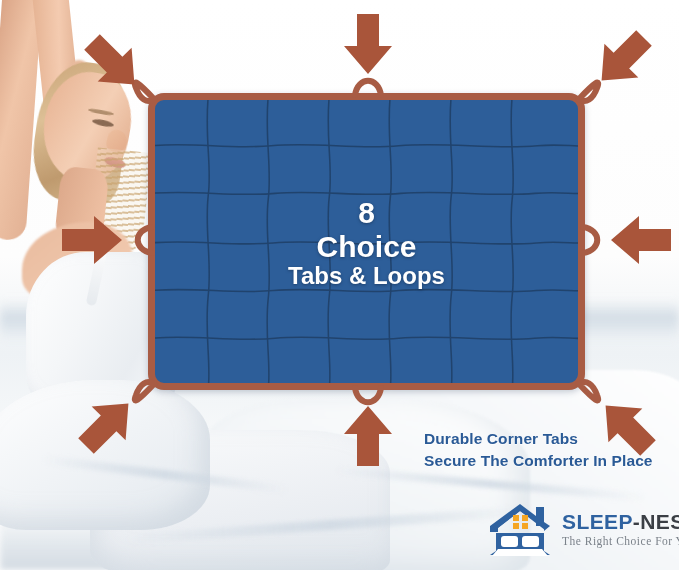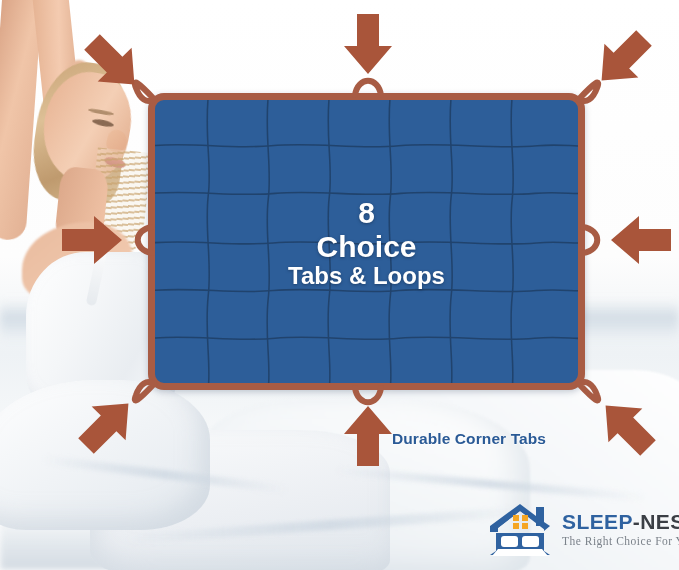--- a/index.html
+++ b/index.html
@@ -195,21 +195,21 @@
   
   #loops-layer, #arrows-layer {
     position: absolute; inset: 0;
     width: 679px; height: 570px;
     pointer-events: none;
   }
 
   
   #caption {
     position: absolute;
-    left: 392px; top: 428px;
+    left: 424px; top: 428px;
     color: #2a5a96;
     font-size: 15.5px;
     font-weight: bold;
     line-height: 1.45;
     letter-spacing: .1px;
     text-shadow: 0 1px 1px rgba(255,255,255,.8);
   }
 
   
   #logo {
@@ -333,20 +333,21 @@
       <use href="#arrow-shape" transform="translate(644,38) rotate(135)"></use>
 
       <use href="#arrow-shape" transform="translate(86,446) rotate(-45)"></use>
 
       <use href="#arrow-shape" transform="translate(648,448) rotate(-135)"></use>
     </g>
   </svg>
 
   <div id="caption">
     <div>Durable Corner Tabs</div>
+    <div>Secure The Comforter In Place</div>
   </div>
 
   <div id="logo">
     <svg id="logo-mark" viewBox="0 0 74 60">
 
       <path d="M4 27 L34 5 L50 17 L50 8 L58 8 L58 23 L64 27 L58 32 L58 27 L50 27 L50 23 L34 12 L12 29 L12 33 L4 33 Z" fill="#2f62a0"></path>
       <path d="M8 29 L34 9 L60 29" fill="none" stroke="#2f62a0" stroke-width="4.5" stroke-linejoin="round"></path>
 
       <rect x="50" y="8" width="7" height="15" fill="#2f62a0"></rect>
 

